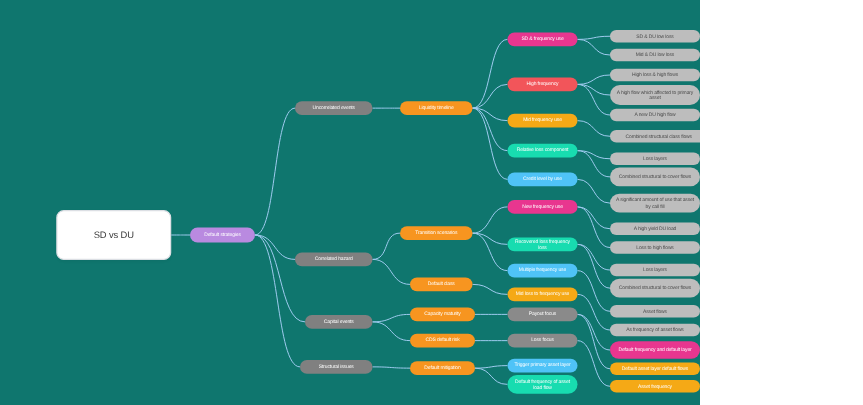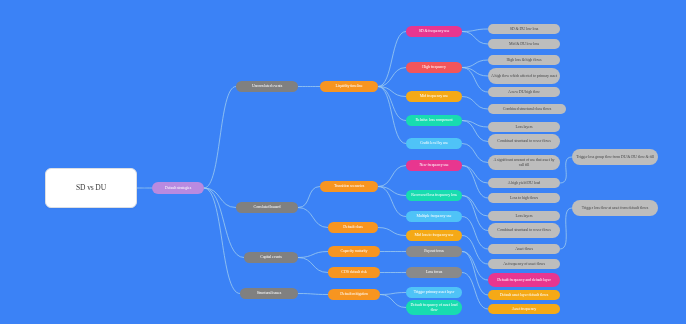--- a/index.html
+++ b/index.html
@@ -2,25 +2,25 @@
 <html><head>
 <meta charset="utf-8">
 <style>
   html, body {
     margin: 0;
     padding: 0;
     background: #ffffff;
   }
   #canvas {
     position: relative;
-    width: 686px;
+    width: 560px;
     height: 324px;
-    background: #3b82f6;
+    background: #0f766e;
     overflow: hidden;
-    font-family: Liberation Serif, serif;
+    font-family: Liberation Sans, sans-serif;
   }
   #edges {
     position: absolute;
     left: 0;
     top: 0;
     width: 690px;
     height: 324px;
     pointer-events: none;
   }
   .node {

